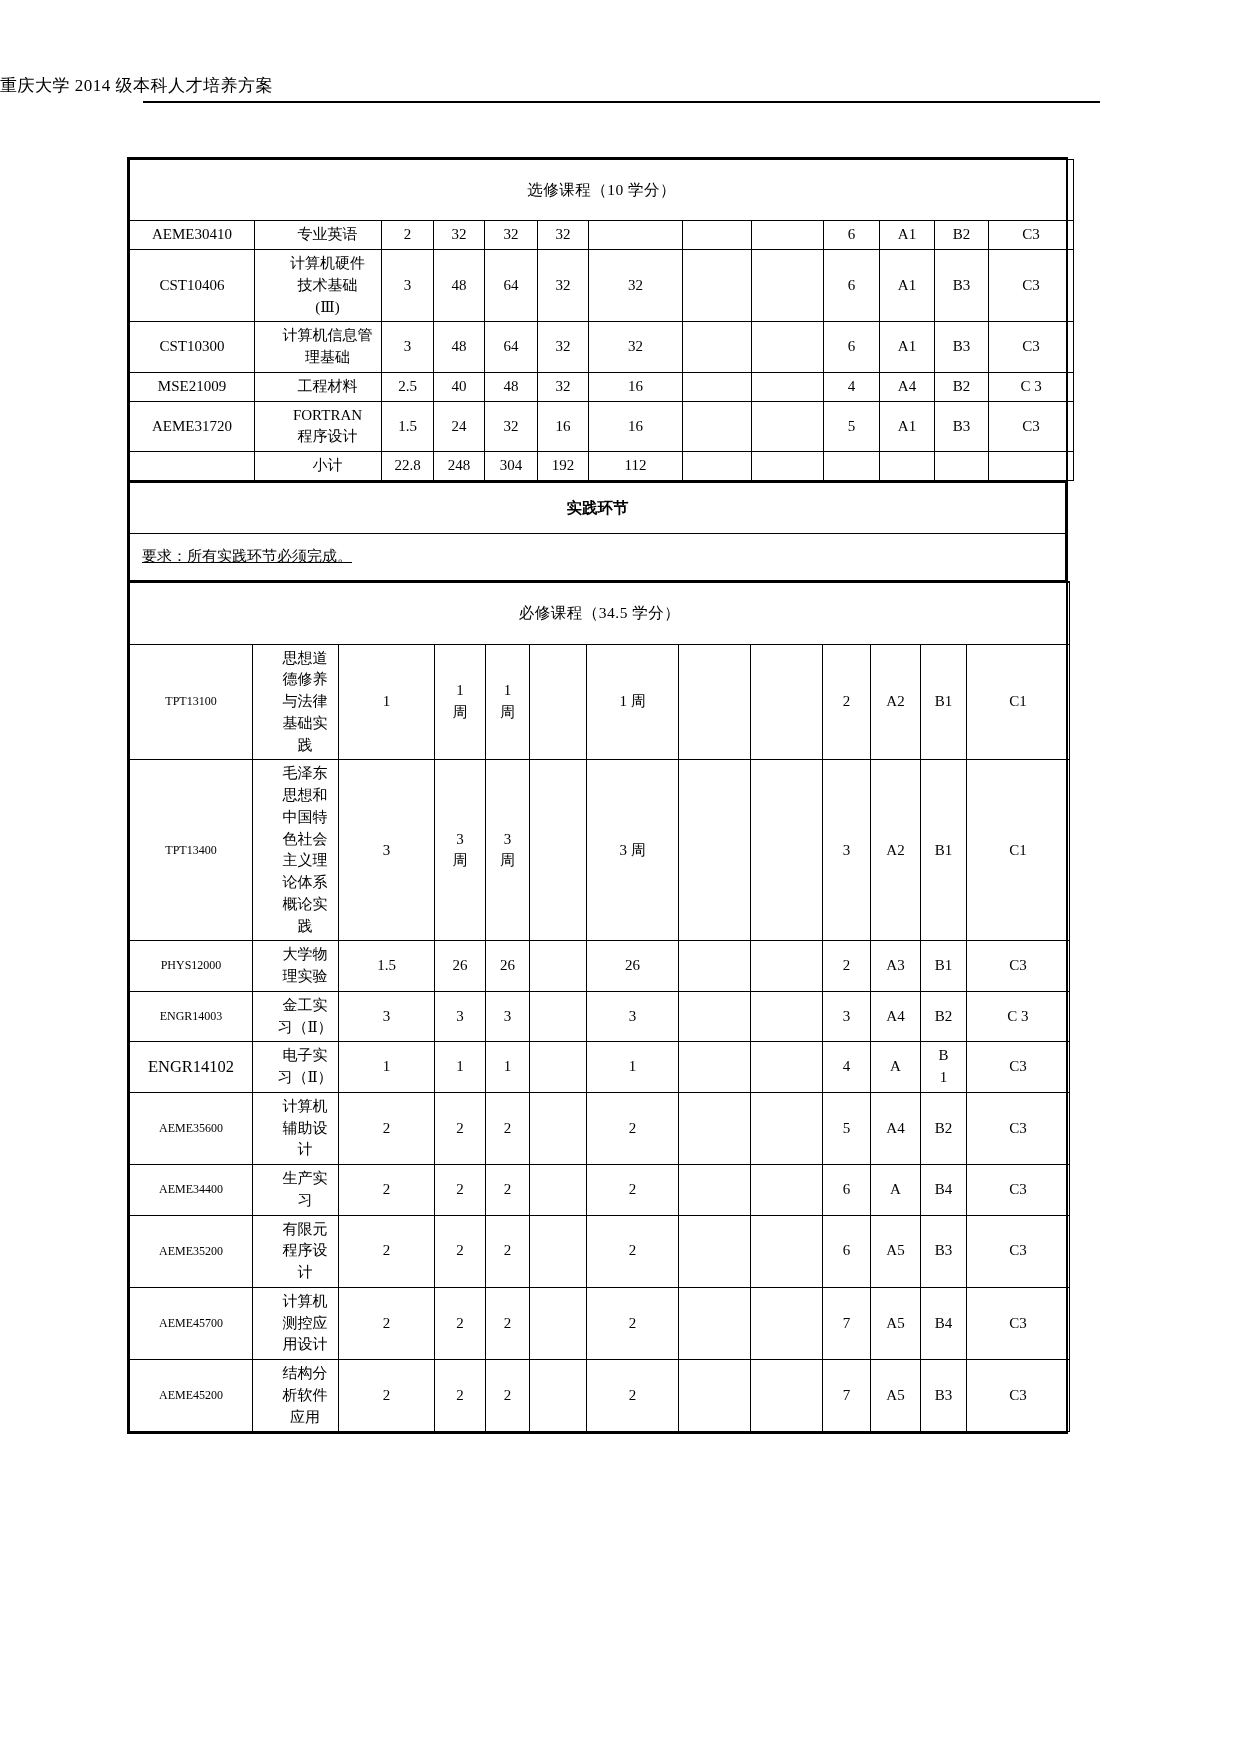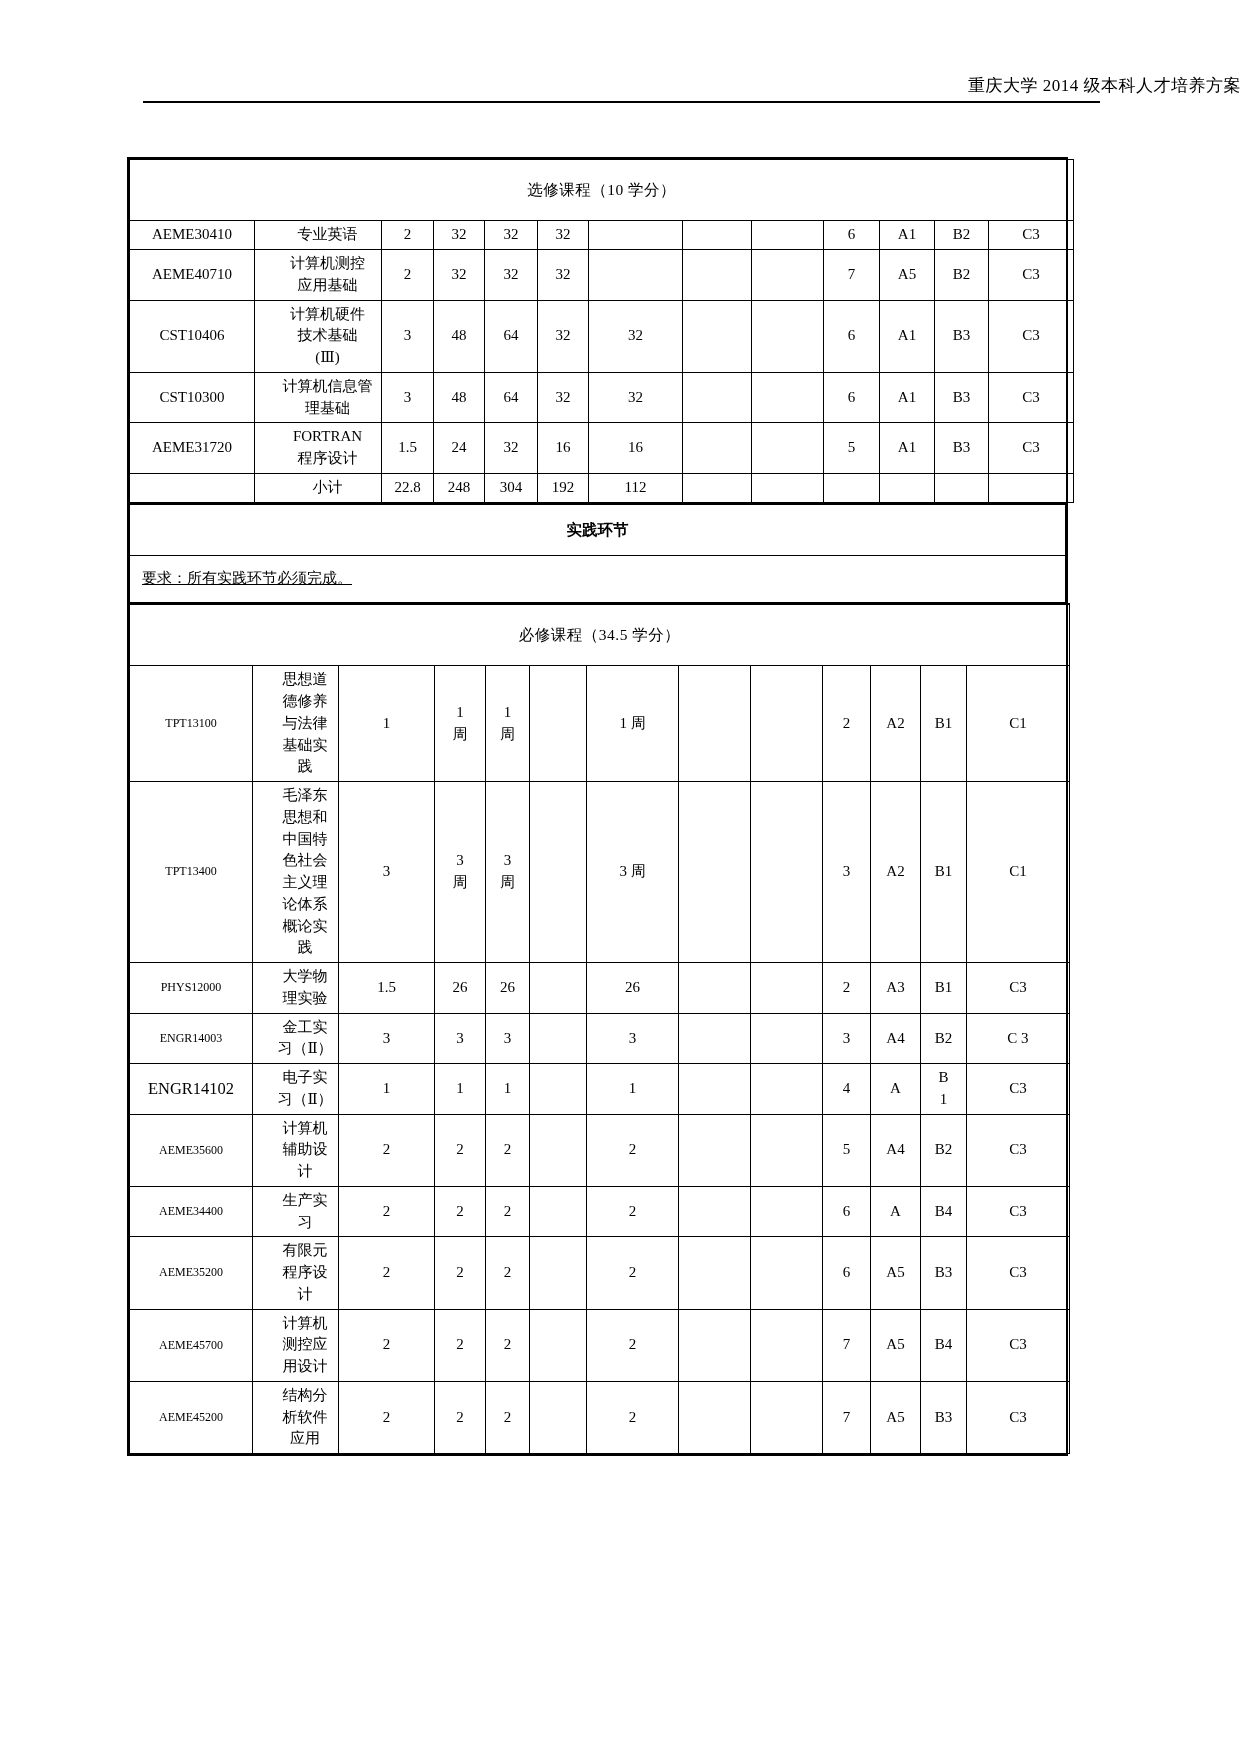--- a/index.html
+++ b/index.html
@@ -8,21 +8,21 @@
     width:1241px;
     height:1754px;
     background:#ffffff;
     font-family:"Liberation Serif","DejaVu Serif",serif;
     color:#000;
     overflow:hidden;
   }
   .doc-header{
     position:absolute;
     top:74px;left:0;width:100%;
-    text-align:right;
+    text-align:left;
     font-size:17px;
     letter-spacing:0.5px;
   }
   .header-rule{
     position:absolute;
     top:101px;left:143px;width:957px;
     border-top:2px solid #000;
     height:0;
   }
   .table-wrap{
@@ -111,36 +111,20 @@
             <td class="val">32</td>
             <td class="val"></td>
             <td class="val"></td>
             <td class="val"></td>
             <td class="val">6</td>
             <td class="val">A1</td>
             <td class="val">B2</td>
             <td class="val">C3</td>
           </tr>
           <tr>
-            <td class="code ">AEME40710</td>
-            <td class="cname">计算机测控
-应用基础</td>
-            <td class="val">2</td>
-            <td class="val">32</td>
-            <td class="val">32</td>
-            <td class="val">32</td>
-            <td class="val"></td>
-            <td class="val"></td>
-            <td class="val"></td>
-            <td class="val">7</td>
-            <td class="val">A5</td>
-            <td class="val">B2</td>
-            <td class="val">C3</td>
-          </tr>
-          <tr>
             <td class="code ">CST10406</td>
             <td class="cname">计算机硬件
 技术基础
 (Ⅲ)</td>
             <td class="val">3</td>
             <td class="val">48</td>
             <td class="val">64</td>
             <td class="val">32</td>
             <td class="val">32</td>
             <td class="val"></td>
@@ -158,20 +142,35 @@
             <td class="val">48</td>
             <td class="val">64</td>
             <td class="val">32</td>
             <td class="val">32</td>
             <td class="val"></td>
             <td class="val"></td>
             <td class="val">6</td>
             <td class="val">A1</td>
             <td class="val">B3</td>
             <td class="val">C3</td>
+          </tr>
+          <tr>
+            <td class="code ">MSE21009</td>
+            <td class="cname">工程材料</td>
+            <td class="val">2.5</td>
+            <td class="val">40</td>
+            <td class="val">48</td>
+            <td class="val">32</td>
+            <td class="val">16</td>
+            <td class="val"></td>
+            <td class="val"></td>
+            <td class="val">4</td>
+            <td class="val">A4</td>
+            <td class="val">B2</td>
+            <td class="val">C 3</td>
           </tr>
           <tr>
             <td class="code ">AEME31720</td>
             <td class="cname">FORTRAN
 程序设计</td>
             <td class="val">1.5</td>
             <td class="val">24</td>
             <td class="val">32</td>
             <td class="val">16</td>
             <td class="val">16</td>

